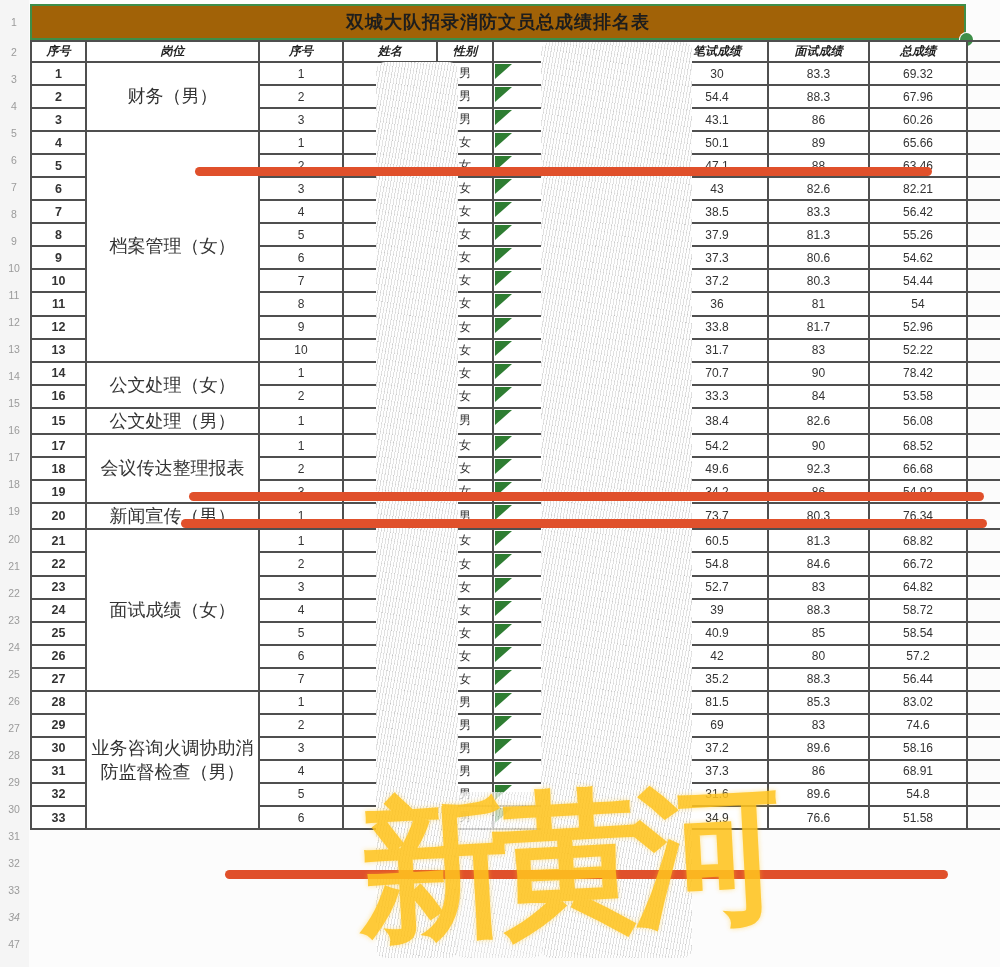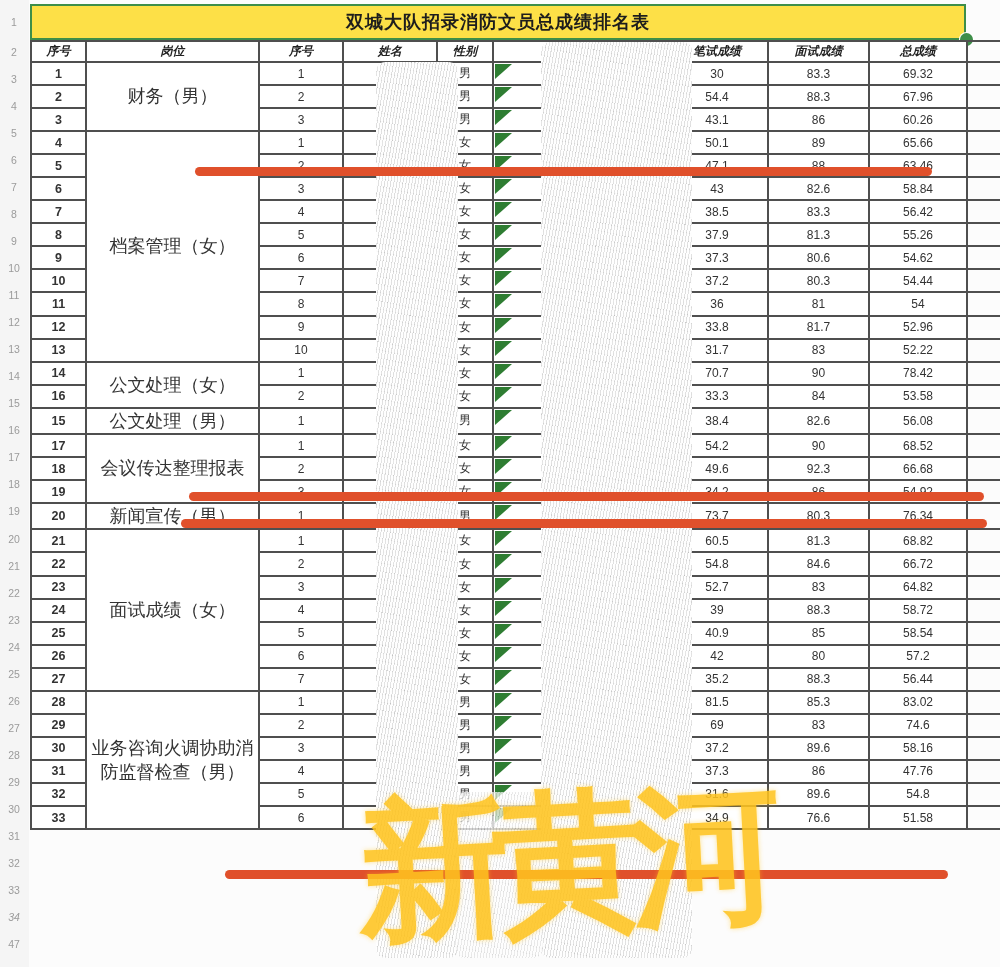--- a/index.html
+++ b/index.html
@@ -11,21 +11,21 @@
   }
   
   .gutter{position:absolute;left:0;top:0;width:29px;height:967px;background:#f5f5f5;}
   .gutter-num{
     position:absolute;left:0;width:28px;text-align:center;
     font-size:10.5px;color:#9b9b9b;line-height:10px;
   }
   
   .title-cell{
     position:absolute;left:30px;top:4px;width:936px;height:36px;
-    background:#fde047;border:2px solid #3e8e49;box-sizing:border-box;
+    background:#a16207;border:2px solid #3e8e49;box-sizing:border-box;
     display:flex;align-items:center;justify-content:center;
     font-size:18px;font-weight:bold;color:#1d1d1d;letter-spacing:1px;
   }
   .sel-handle{
     position:absolute;left:960px;top:33px;width:13px;height:13px;border-radius:50%;
     background:#3e8e49;box-shadow:0 0 0 1px #ffffff;
   }
   
   table.sheet{
     position:absolute;left:30px;top:40px;width:970px;
@@ -163,21 +163,21 @@
         <td class="spacer"></td>
       </tr>
       <tr class="data">
         <td class="c-no">6</td>
         <td>3</td>
         <td class="c-name">谢</td>
         <td>女</td>
         <td class="c-id">23<span class="tri"></span></td>
         <td>43</td>
         <td>82.6</td>
-        <td>58.84</td>
+        <td>82.21</td>
         <td class="spacer"></td>
       </tr>
       <tr class="data">
         <td class="c-no">7</td>
         <td>4</td>
         <td class="c-name">高</td>
         <td>女</td>
         <td class="c-id">23<span class="tri"></span></td>
         <td>38.5</td>
         <td>83.3</td>
@@ -444,21 +444,21 @@
         <td class="spacer"></td>
       </tr>
       <tr class="data">
         <td class="c-no">31</td>
         <td>4</td>
         <td class="c-name">周</td>
         <td>男</td>
         <td class="c-id">2<span class="tri"></span></td>
         <td>37.3</td>
         <td>86</td>
-        <td>47.76</td>
+        <td>68.91</td>
         <td class="spacer"></td>
       </tr>
       <tr class="data">
         <td class="c-no">32</td>
         <td>5</td>
         <td class="c-name">王</td>
         <td>男</td>
         <td class="c-id">230<span class="tri"></span></td>
         <td>31.6</td>
         <td>89.6</td>

